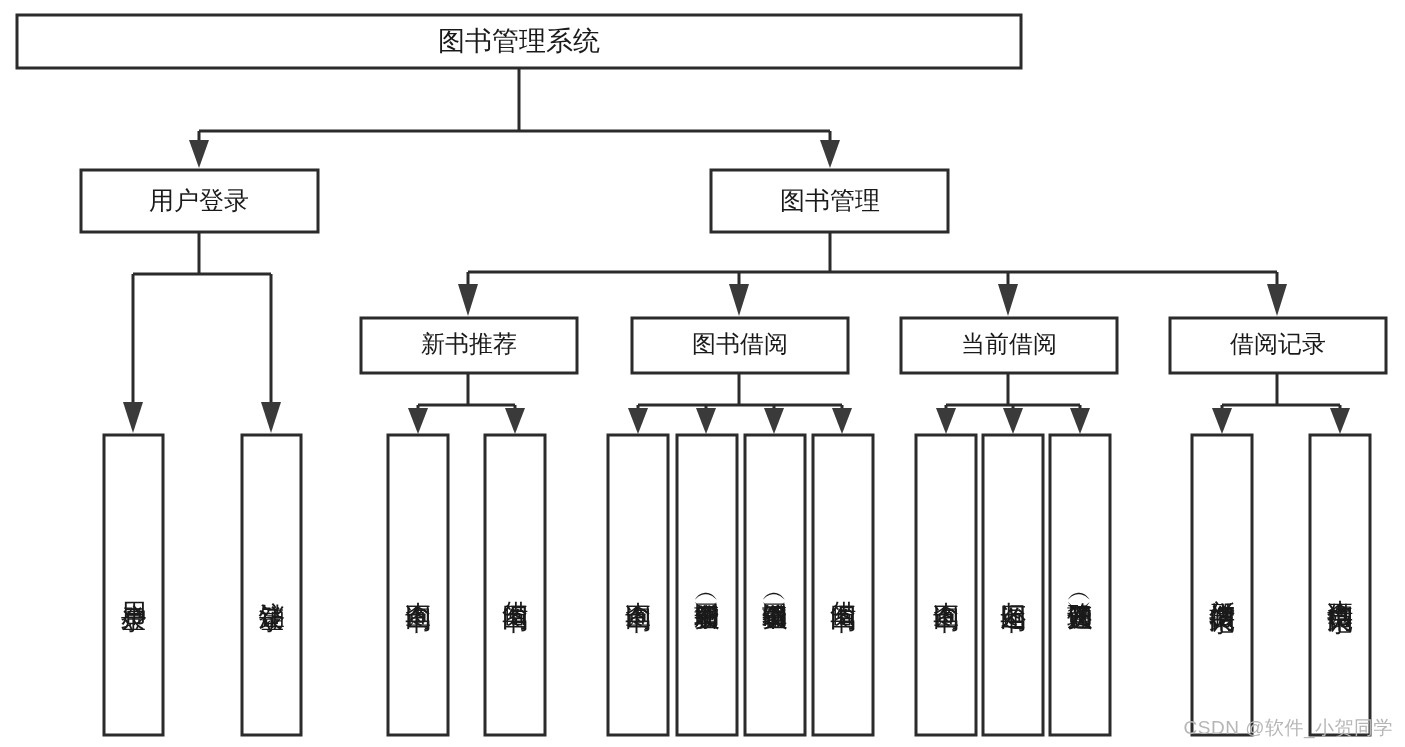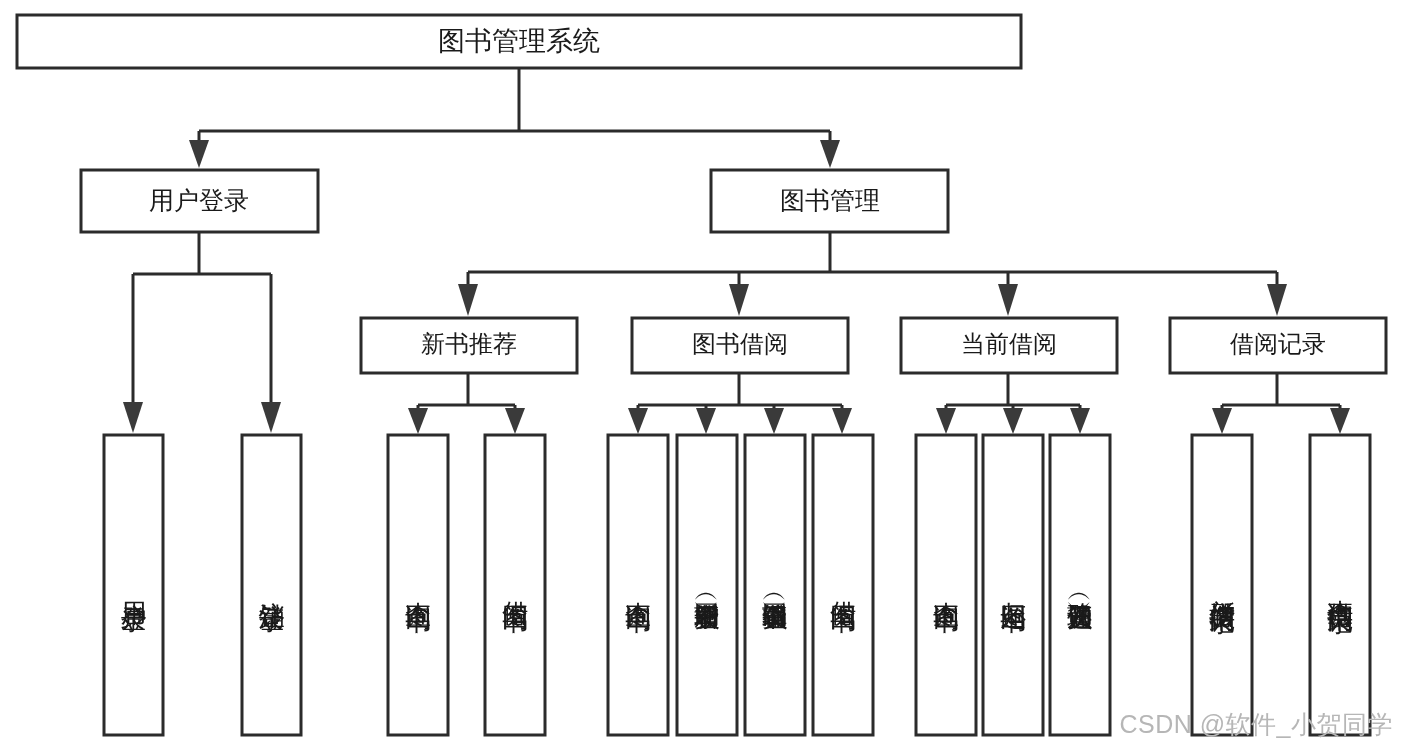--- a/index.html
+++ b/index.html
@@ -75,21 +75,21 @@
   }
   .leaf-text.tight span {
     font-size: 25px;
     letter-spacing: 0.5px;
   }
   #watermark {
     position: absolute;
     right: 12px;
     bottom: 6px;
     font-family: "Liberation Sans", "DejaVu Sans", sans-serif;
-    font-size: 25px;
+    font-size: 19px;
     color: #b6b6b6;
     letter-spacing: 0.5px;
     user-select: none;
     pointer-events: none;
   }
 </style>
 </head>
 <body>
 
 <div id="diagram-root">

